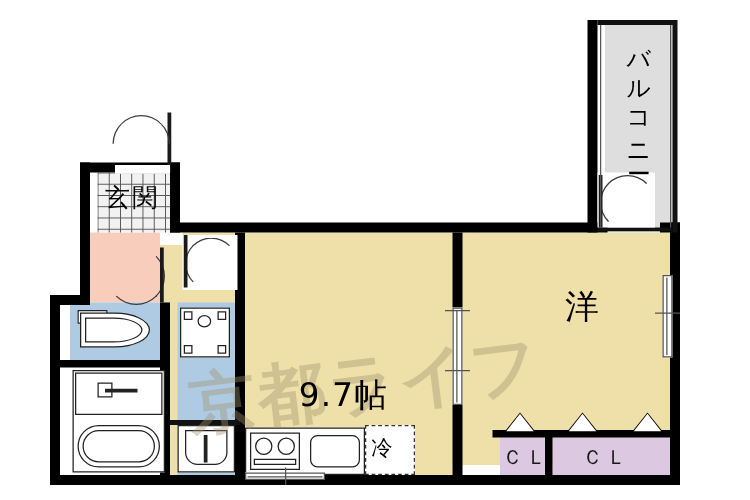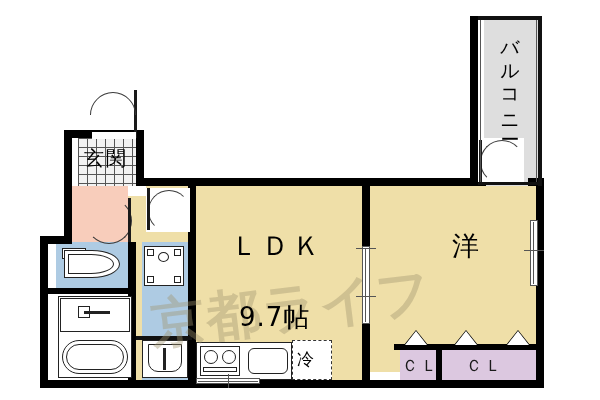--- a/index.html
+++ b/index.html
@@ -259,21 +259,20 @@
 
   <div class="tri-o" style="left:506px; top:330px;"></div>
   <div class="tri" style="left:507px; top:331px;"></div>
 
   <div id="watermark">京都ライフ</div>
 
   <span class="lbl" style="left:84px; top:148px; font-size:20px; letter-spacing:2px;">玄関</span>
 
   <span class="lbl lbl-vertical" style="left:501px; top:26px;">バルコニー</span>
 
-  <span class="lbl lbl-room-name" style="left:231px; top:232px;">ＬＤＫ</span>
   <span class="lbl lbl-room-size" style="left:239px; top:272px;">9.7帖</span>
 
   <span class="lbl lbl-room-name" style="left:452px; top:232px;">洋</span>
 
   <span class="lbl lbl-cl" style="left:402px; top:358px;">ＣＬ</span>
   <span class="lbl lbl-cl" style="left:466px; top:358px;">ＣＬ</span>
 
 </div>
 
 </body></html>

